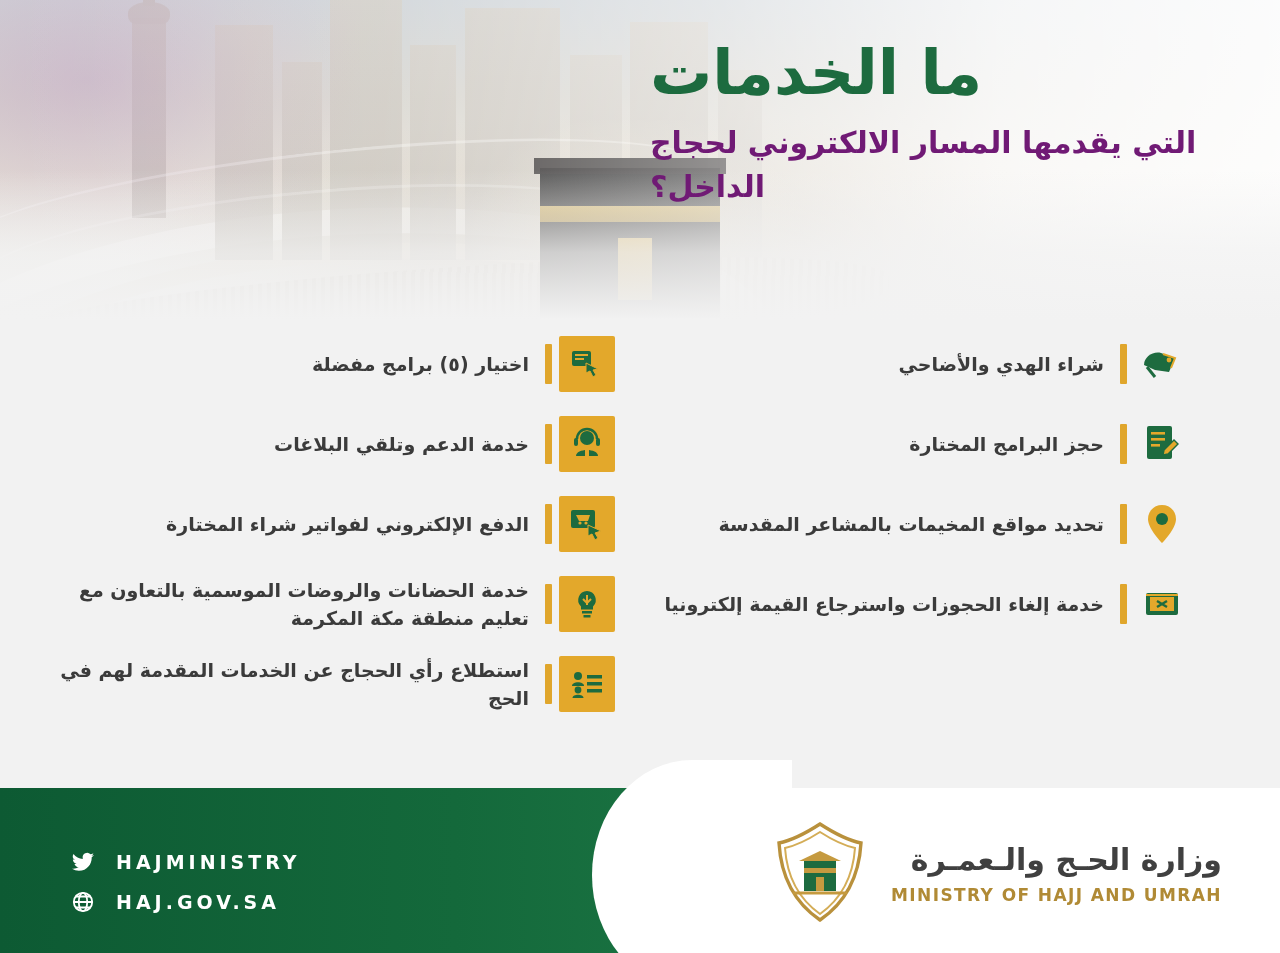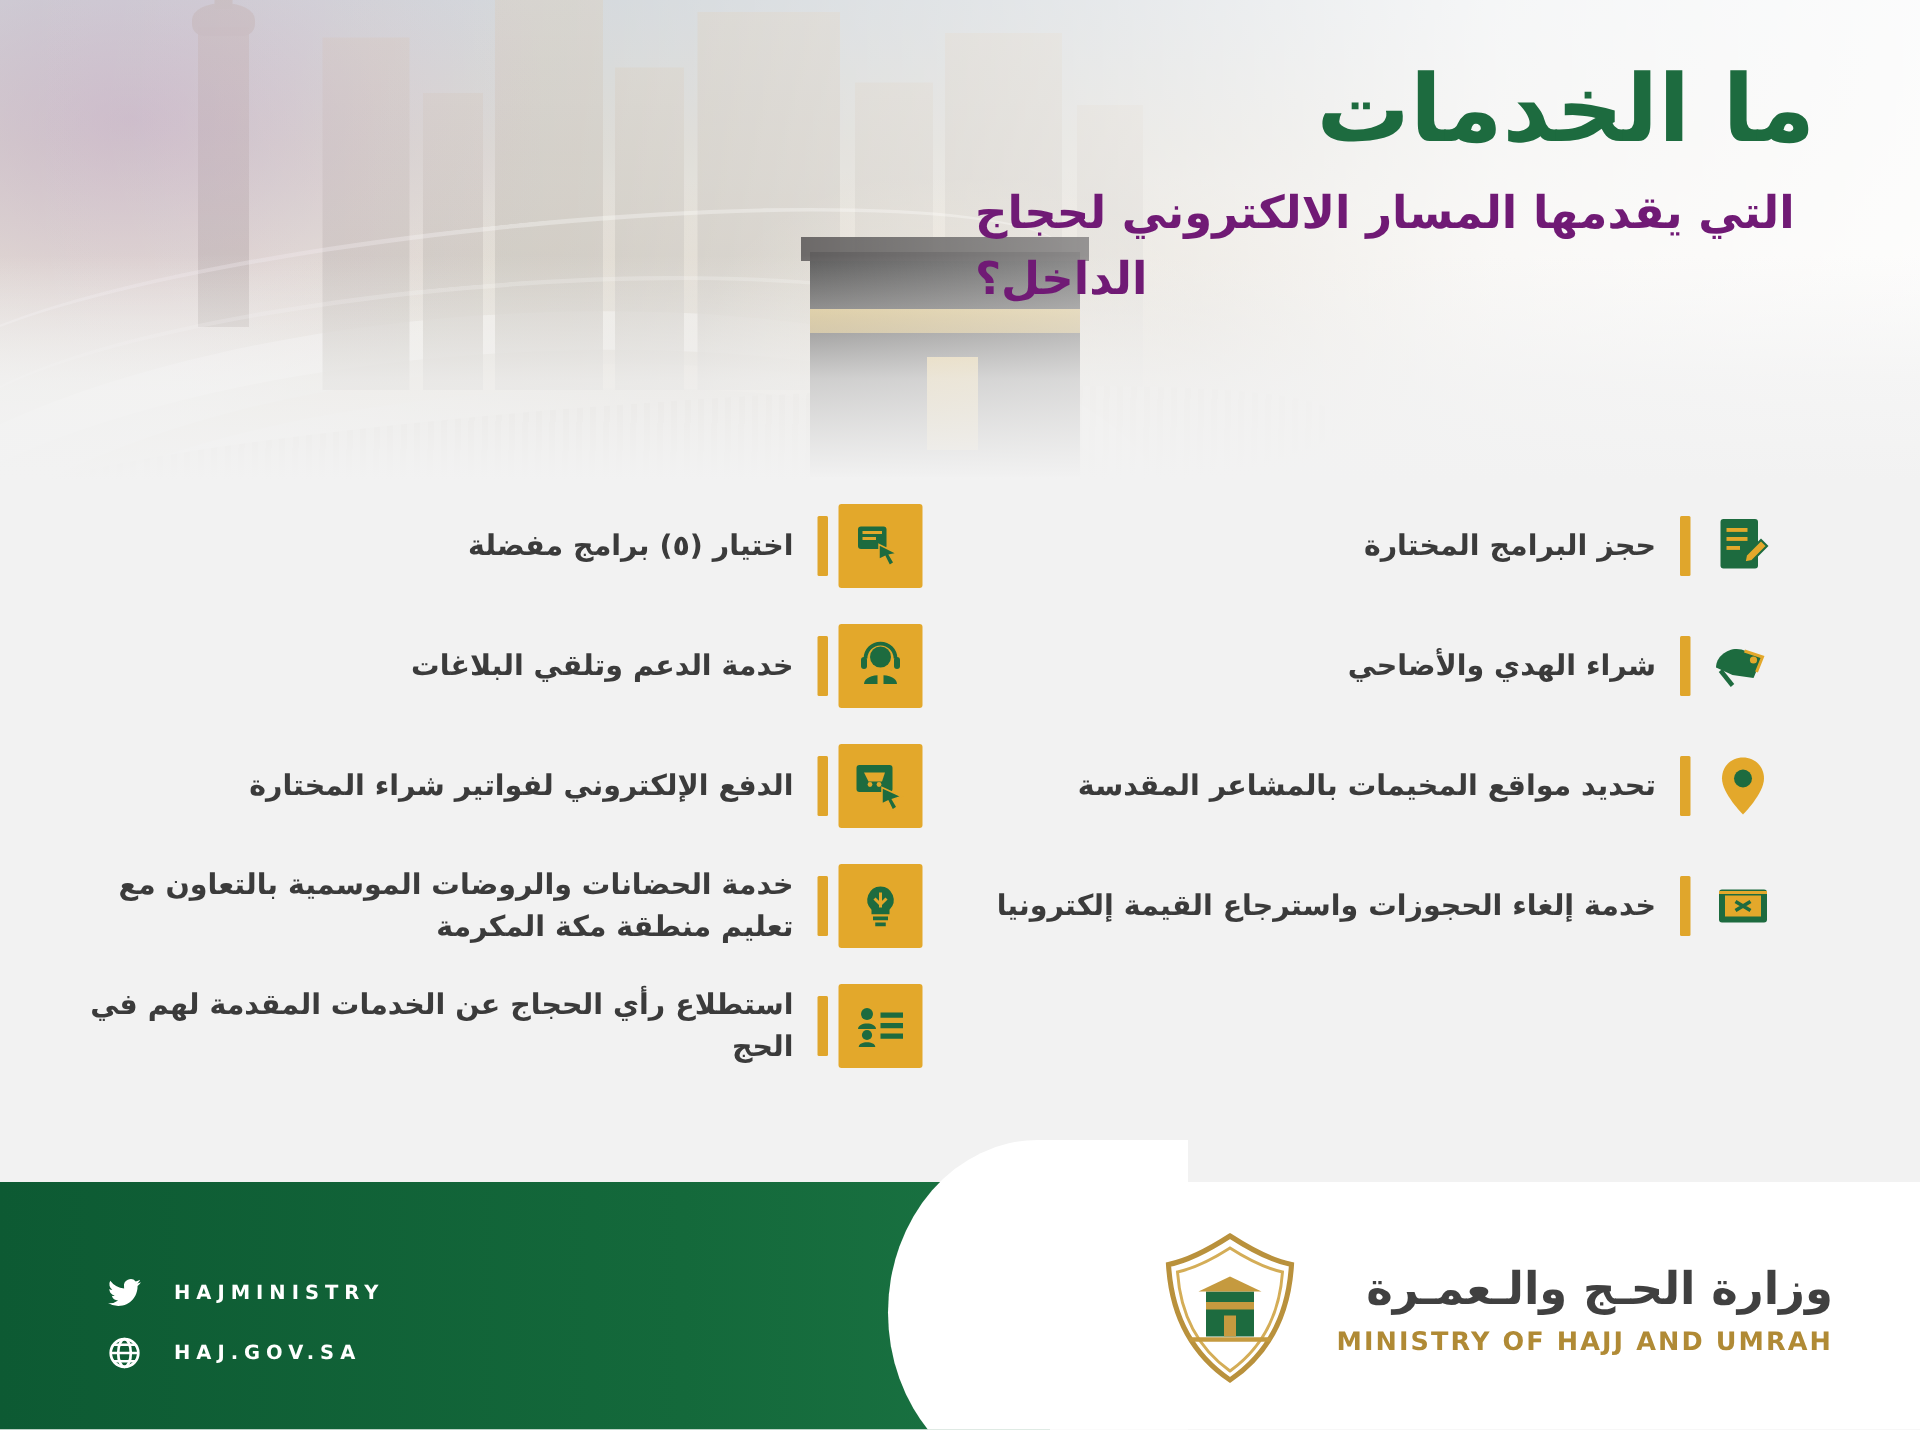--- a/index.html
+++ b/index.html
@@ -148,21 +148,21 @@
     width: 560px;
     text-align: left;
     direction: rtl;
   }
   .title-main {
     font-size: 62px;
     font-weight: 700;
     color: #1d6b3f;
     letter-spacing: 0px;
     line-height: 1.05;
-    text-align: right;
+    text-align: left;
   }
   .title-sub {
     margin-top: 16px;
     font-size: 30px;
     font-weight: 700;
     color: #701a75;
     line-height: 1.45;
     text-align: left;
   }
 
@@ -273,21 +273,21 @@
     align-items: center;
     gap: 20px;
   }
   .social-icon {
     width: 26px; height: 26px;
     display: flex; align-items: center; justify-content: center;
     color: #ffffff;
   }
   .social-text {
     color: #ffffff;
-    font-size: 13px;
+    font-size: 19px;
     letter-spacing: 4px;
     font-weight: 600;
   }
 
   .brand {
     position: absolute;
     right: 58px;
     bottom: 28px;
     display: flex;
     flex-direction: row;
@@ -437,45 +437,45 @@
       </div>
 
     </div>
 
     <div class="col col-left">
 
       <div class="service">
         <div class="icon-wrap">
           <div class="icon-box plain">
             <svg width="46" height="46" viewBox="0 0 46 46">
+              <path d="M5 24 C5 16 14 10 22 12 l14 5 -6 14 -14 -2 z" fill="#1d6b3f"></path>
+              <path d="M24 13 l12 4 -4 10" fill="none" stroke="#e3a82b" stroke-width="2"></path>
+              <circle cx="30" cy="19" r="2.4" fill="#e3a82b"></circle>
+              <path d="M8 26 l8 10" stroke="#1d6b3f" stroke-width="3"></path>
+            </svg>
+          </div>
+          <div class="bar"></div>
+        </div>
+        <div class="svc-text">شراء الهدي والأضاحي</div>
+      </div>
+
+      <div class="service">
+        <div class="icon-wrap">
+          <div class="icon-box plain">
+            <svg width="46" height="46" viewBox="0 0 46 46">
               <rect x="8" y="5" width="25" height="33" rx="2" fill="#1d6b3f"></rect>
               <rect x="12" y="11" width="14" height="2.6" fill="#e3a82b"></rect>
               <rect x="12" y="17" width="14" height="2.6" fill="#e3a82b"></rect>
               <rect x="12" y="23" width="9" height="2.6" fill="#e3a82b"></rect>
               <path d="M25 29 l10-10 4 4 -10 10 -5 1 z" fill="#e3a82b" stroke="#1d6b3f" stroke-width="1.4"></path>
             </svg>
           </div>
           <div class="bar"></div>
         </div>
         <div class="svc-text">حجز البرامج المختارة</div>
-      </div>
-
-      <div class="service">
-        <div class="icon-wrap">
-          <div class="icon-box plain">
-            <svg width="46" height="46" viewBox="0 0 46 46">
-              <path d="M5 24 C5 16 14 10 22 12 l14 5 -6 14 -14 -2 z" fill="#1d6b3f"></path>
-              <path d="M24 13 l12 4 -4 10" fill="none" stroke="#e3a82b" stroke-width="2"></path>
-              <circle cx="30" cy="19" r="2.4" fill="#e3a82b"></circle>
-              <path d="M8 26 l8 10" stroke="#1d6b3f" stroke-width="3"></path>
-            </svg>
-          </div>
-          <div class="bar"></div>
-        </div>
-        <div class="svc-text">شراء الهدي والأضاحي</div>
       </div>
 
       <div class="service">
         <div class="icon-wrap">
           <div class="icon-box plain">
             <svg width="46" height="46" viewBox="0 0 46 46">
               <path d="M23 4 C15 4 9 10 9 18 c0 10 14 24 14 24 s14-14 14-24 c0-8-6-14-14-14 z" fill="#e3a82b"></path>
               <circle cx="23" cy="18" r="6" fill="#1d6b3f"></circle>
             </svg>
           </div>

